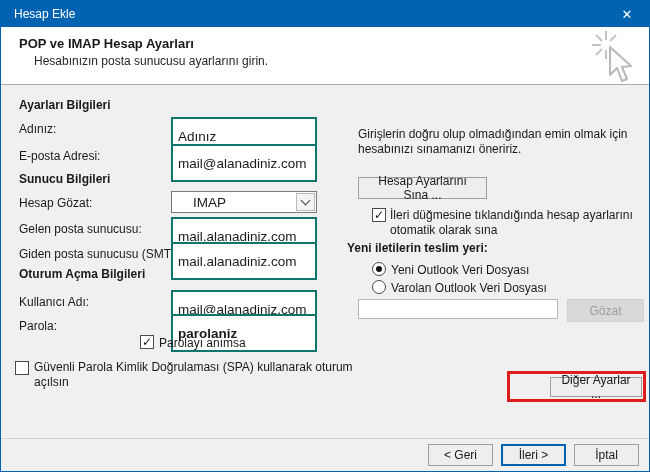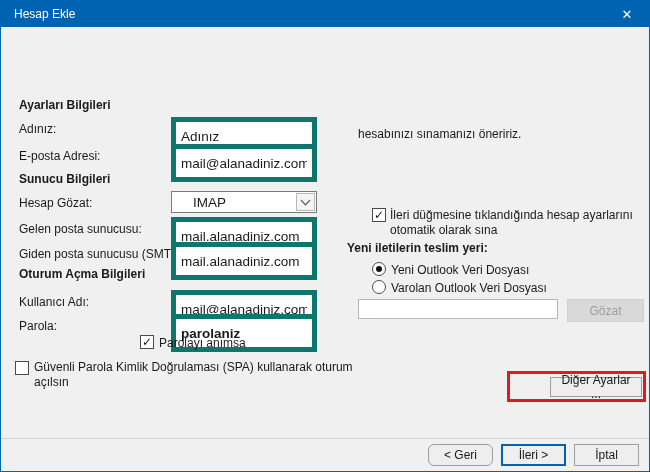--- a/index.html
+++ b/index.html
@@ -28,21 +28,21 @@
   .header-title{position:absolute;left:18px;top:9px;font-weight:bold;font-size:13px;}
   .header-subtitle{position:absolute;left:33px;top:27px;font-size:12px;color:#262626;}
   .cursor-icon{position:absolute;right:12px;top:3px;}
 
   .abs{position:absolute;}
   .heading{font-weight:bold;font-size:12px;}
   .lbl{font-size:12px;}
 
   input.textbox{
     position:absolute;height:38px;width:146px;
-    border:5px solid #0f766e;background:#ffffff;
+    border:2px solid #0f766e;background:#ffffff;
     font-family:"Liberation Sans","DejaVu Sans",sans-serif;
     font-size:13.5px;padding:1px 5px;color:#1a1a1a;outline:none;
   }
   input.textbox.empty-box{border:1px solid #afb9c0;}
 
   .combo{
     position:absolute;left:170px;top:190px;width:146px;height:22px;
     background:#ffffff;border:1px solid #7a7a7a;
     display:flex;align-items:center;
   }
@@ -92,20 +92,37 @@
 
 <div class="window">
 
   <div class="titlebar">
     <div class="titlebar-title">Hesap Ekle</div>
     <div class="close-btn">
       <span>✕</span>
     </div>
   </div>
 
+  <div class="header">
+    <div class="header-title">POP ve IMAP Hesap Ayarları</div>
+    <div class="header-subtitle">Hesabınızın posta sunucusu ayarlarını girin.</div>
+    <div class="cursor-icon">
+      <svg width="48" height="54" viewBox="0 0 48 54" fill="none">
+        <g stroke="#c3c3c3" stroke-width="2">
+          <line x1="17" y1="1" x2="17" y2="10"></line>
+          <line x1="17" y1="20" x2="17" y2="29"></line>
+          <line x1="3" y1="15" x2="12" y2="15"></line>
+          <line x1="7" y1="5" x2="13" y2="11"></line>
+          <line x1="7" y1="25" x2="13" y2="19"></line>
+          <line x1="27" y1="5" x2="21" y2="11"></line>
+        </g>
+        <path d="M21 17 L21 45 L28 38 L33 51 L38 49 L33 37 L42 36 Z" fill="#fbfbfb" stroke="#b9b9b9" stroke-width="2" stroke-linejoin="round"></path>
+      </svg>
+    </div>
+  </div>
 
   <div class="abs heading" style="left:18px;top:97px;">Ayarları Bilgileri</div>
 
   <div class="abs lbl" style="left:18px;top:121px;">Adınız:</div>
   <input class="textbox" style="left: 170px; top: 116px;" value="Adınız">
 
   <div class="abs lbl" style="left:18px;top:148px;">E-posta Adresi:</div>
   <input class="textbox" style="left: 170px; top: 143px;" value="mail@alanadiniz.com">
 
   <div class="abs heading" style="left:18px;top:171px;">Sunucu Bilgileri</div>
@@ -138,23 +155,25 @@
   <div class="abs lbl" style="left:158px;top:335px;">Parolayı anımsa</div>
 
   <div class="checkbox" style="left:14px;top:360px;"></div>
   <div class="abs lbl" style="left:33px;top:359px;line-height:15px;">
     <div>Güvenli Parola Kimlik Doğrulaması (SPA) kullanarak oturum</div>
     <div>açılsın</div>
   </div>
 
 
   <div class="abs lbl" style="left:357px;top:126px;line-height:15px;">
+    <div>Girişlerin doğru olup olmadığından emin olmak için</div>
     <div>hesabınızı sınamanızı öneririz.</div>
   </div>
 
+  <button class="btn" style="left:357px;top:176px;width:129px;">Hesap Ayarlarını Sına ...</button>
 
   <div class="checkbox" style="left:371px;top:207px;">
     <span>✓</span>
   </div>
   <div class="abs lbl" style="left:389px;top:207px;line-height:15px;">
     <div>İleri düğmesine tıklandığında hesap ayarlarını</div>
     <div>otomatik olarak sına</div>
   </div>
 
   <div class="abs heading" style="left:346px;top:240px;">Yeni iletilerin teslim yeri:</div>
@@ -167,17 +186,17 @@
   <div class="radio" style="left:371px;top:279px;"></div>
   <div class="abs lbl" style="left:390px;top:280px;">Varolan Outlook Veri Dosyası</div>
 
   <input class="textbox empty-box" style="left: 357px; top: 298px; width: 200px; height: 20px;" value="">
   <button class="btn disabled" style="left:566px;top:298px;width:77px;height:23px;">Gözat</button>
 
   <div class="red-annotation"></div>
   <button class="btn" style="left:549px;top:376px;width:92px;height:20px;">Diğer Ayarlar ...</button>
 
   <div class="footer"></div>
-  <button class="btn" style="left:427px;top:443px;width:65px;border-radius:6px;">&lt; Geri</button>
+  <button class="btn" style="left:427px;top:443px;width:65px;">&lt; Geri</button>
   <button class="btn focused" style="left:500px;top:443px;width:65px;">İleri &gt;</button>
   <button class="btn" style="left:573px;top:443px;width:65px;">İptal</button>
 
 </div>
 
 </body></html>

